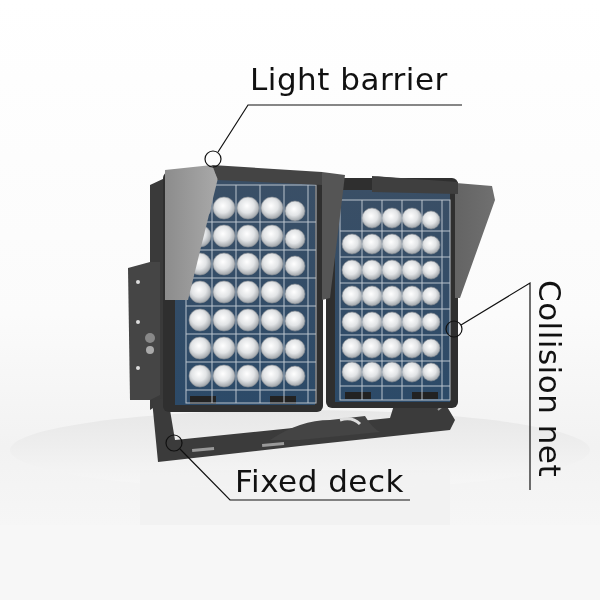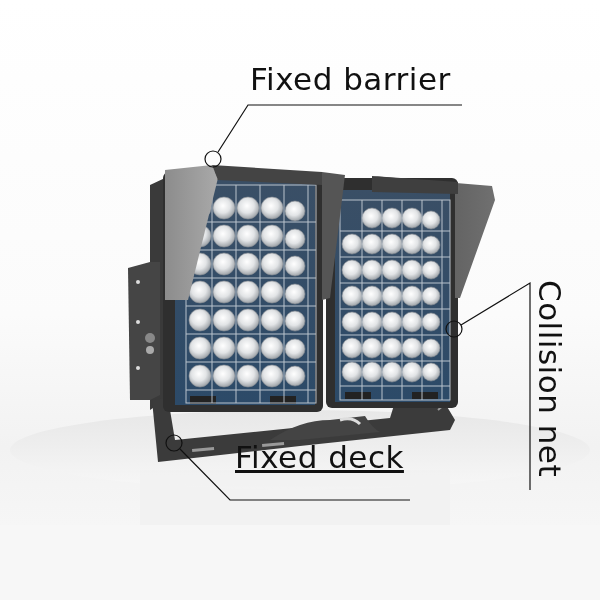--- a/index.html
+++ b/index.html
@@ -15,21 +15,21 @@
     }
     .floor {
       position: absolute; left: 0; top: 525px; width: 600px; height: 75px;
       background: #f7f7f7;
     }
     .label {
       position: absolute; color: #111; font-size: 31px; letter-spacing: 0.5px;
       white-space: nowrap; line-height: 1;
     }
     .label-light { left: 250px; top: 64px; }
-    .label-fixed { left: 235px; top: 442px; text-decoration: underline; }
+    .label-fixed { left: 235px; top: 466px; }
     .label-collision {
       left: 565px; top: 280px;
       transform-origin: 0 0; transform: rotate(90deg);
     }
     svg.diagram { position: absolute; left: 0; top: 0; }
   </style>
 </head>
 <body>
 
 <div class="stage"></div>
@@ -224,15 +224,15 @@
   <g stroke="#111" stroke-width="1.2" fill="none">
     <circle cx="454" cy="329" r="8"></circle>
     <polyline points="461,325 530,283 530,490"></polyline>
   </g>
   <g stroke="#111" stroke-width="1.2" fill="none">
     <circle cx="174" cy="443" r="8"></circle>
     <polyline points="180,449 230,500 410,500"></polyline>
   </g>
 </svg>
 
-<div class="label label-light">Fixed barrier</div>
+<div class="label label-light">Light barrier</div>
 <div class="label label-collision">Collision net</div>
 <div class="label label-fixed">Fixed deck</div>
 
 </body></html>

